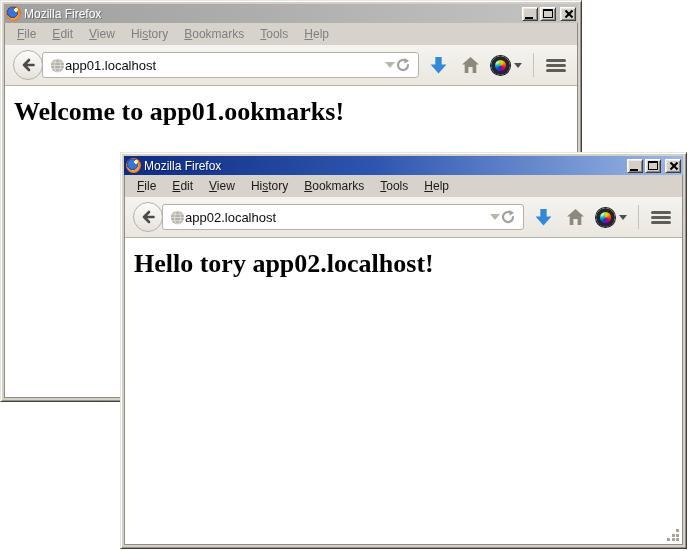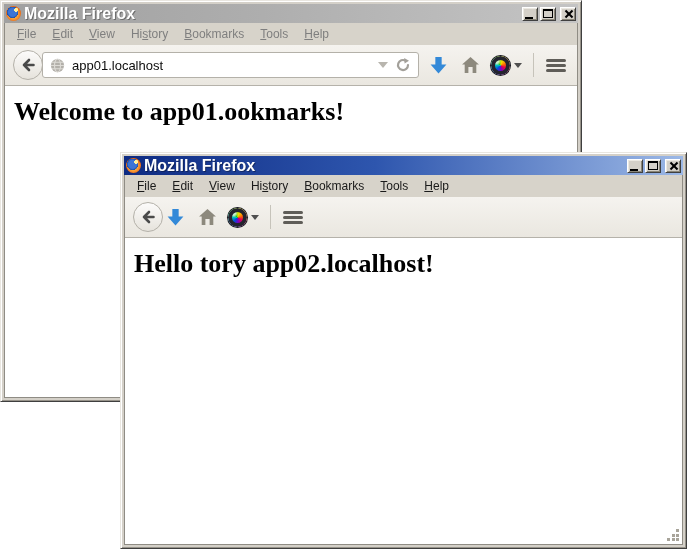--- a/index.html
+++ b/index.html
@@ -30,21 +30,21 @@
   .win.active .titlebar{background:linear-gradient(90deg,#0e2b82 0%,#2e56ae 45%,#9cb8e6 100%);}
   .win.inactive .titlebar{background:linear-gradient(90deg,#a0a0a0 0%,#aeaeae 45%,#c4c4c4 100%);}
   .ff-icon{
     width:15px;height:15px;border-radius:50%;flex:0 0 15px;
     background:
       radial-gradient(circle at 68% 26%, #fdf0a0 0 12%, rgba(0,0,0,0) 14%),
       radial-gradient(circle at 44% 42%, #3c74d6 0 34%, #1c4fa4 46%, rgba(0,0,0,0) 48%),
       radial-gradient(circle at 50% 55%, #f9a13a 0 40%, #ec6a14 68%, #b23c0e 100%);
   }
   .title-text{
-    color:#ffffff;font-weight:bold;font-size:16px;
+    color:#ffffff;font-weight:normal;font-size:12px;
     text-shadow:1px 1px 0 rgba(0,0,0,.35);
     flex:1;white-space:nowrap;overflow:hidden;
   }
   .win-controls{display:flex;gap:2px;align-items:center;}
   .wc{
     width:16px;height:14px;position:relative;
     background:#d4d0c8;
     border:1px solid;border-color:#ffffff #404040 #404040 #ffffff;
     box-shadow:inset 1px 1px 0 #ece9e2, inset -1px -1px 0 #8a8678;
     padding:0;display:flex;align-items:center;justify-content:center;
@@ -82,21 +82,21 @@
   .back-btn{
     width:30px;height:30px;border-radius:50%;
     background:linear-gradient(#fcfbfa,#e6e3dc);
     border:1px solid #b4b1a9;
     display:flex;align-items:center;justify-content:center;
     margin-right:-7px;z-index:2;flex:0 0 30px;box-sizing:border-box;
   }
   .urlbar{
     flex:1;height:26px;box-sizing:border-box;
     background:#ffffff;border:1px solid #b4b1a9;border-radius:3px;
-    display:flex;align-items:center;padding:0 7px;gap:7px;
+    display:flex;align-items:center;padding:0 7px;
     min-width:0;
   }
   .urlbar .url-text{flex:1;font-size:13px;color:#0c0c0c;white-space:nowrap;overflow:hidden;}
   .tri-down{width:0;height:0;border-left:5px solid transparent;border-right:5px solid transparent;border-top:6px solid #b8b5ae;}
   .tool-btn{height:30px;min-width:26px;display:flex;align-items:center;justify-content:center;background:none;border:none;padding:0 2px;}
   .ext-btn{gap:4px;}
   .lens{
     width:19px;height:19px;border-radius:50%;
     background:
       radial-gradient(circle at 30% 28%, rgba(255,255,255,.75) 0 10%, rgba(255,255,255,0) 22%),
@@ -237,20 +237,33 @@
         <span class="menu-item"><u>B</u>ookmarks</span>
         <span class="menu-item"><u>T</u>ools</span>
         <span class="menu-item"><u>H</u>elp</span>
       </nav>
     <div class="navbar">
       <div class="back-btn">
         <svg width="16" height="16" viewBox="0 0 16 16">
           <path d="M9 3 L4 8 L9 13 M4 8 H13.5" stroke="#4a4a4a" stroke-width="2.6" fill="none" stroke-linecap="round" stroke-linejoin="round"></path>
         </svg>
       </div>
+      <div class="urlbar">
+        <svg width="15" height="15" viewBox="0 0 16 16">
+          <circle cx="8" cy="8" r="7" fill="#b3b0aa"></circle>
+          <ellipse cx="8" cy="8" rx="3.2" ry="7" fill="none" stroke="#dddbd6" stroke-width="1.2"></ellipse>
+          <path d="M1 8 H15 M2.2 4.5 H13.8 M2.2 11.5 H13.8" stroke="#dddbd6" stroke-width="1.2" fill="none"></path>
+        </svg>
+        <span class="url-text">app02.localhost</span>
+        <span class="tri-down"></span>
+        <svg width="16" height="16" viewBox="0 0 16 16">
+          <path d="M13 8 A5 5 0 1 1 10.5 3.7" stroke="#a3a09a" stroke-width="2.2" fill="none" stroke-linecap="round"></path>
+          <path d="M9.2 1 L14 3.8 L9.6 6.4 Z" fill="#a3a09a"></path>
+        </svg>
+      </div>
       <button class="tool-btn">
         <svg width="19" height="19" viewBox="0 0 18 18">
           <path d="M6 1 H12 V8 H16.5 L9 16.5 L1.5 8 H6 Z" fill="#3389d8"></path>
         </svg>
       </button>
       <button class="tool-btn">
         <svg width="19" height="18" viewBox="0 0 18 17">
           <path d="M9 1 L17 8 H14.5 V16 H11 V10.5 H7 V16 H3.5 V8 H1 Z" fill="#8d897d"></path>
         </svg>
       </button>

